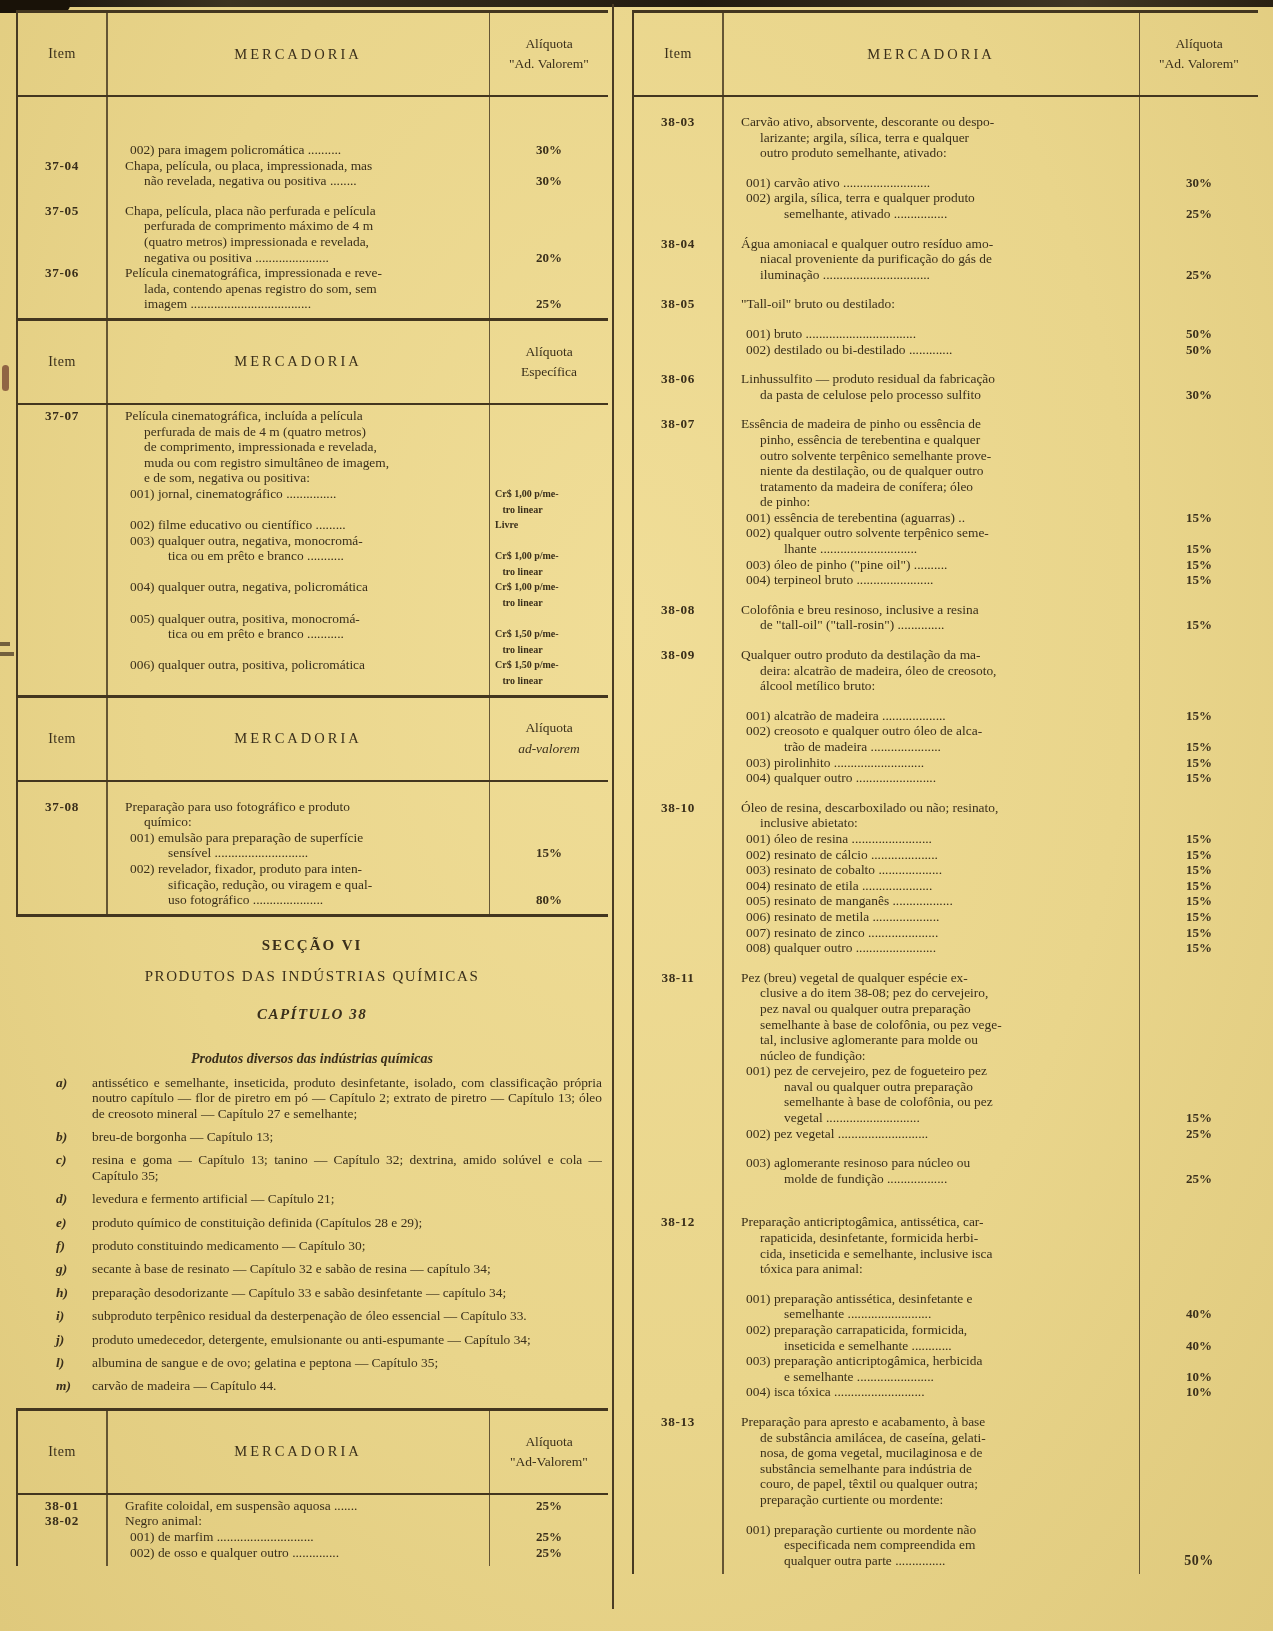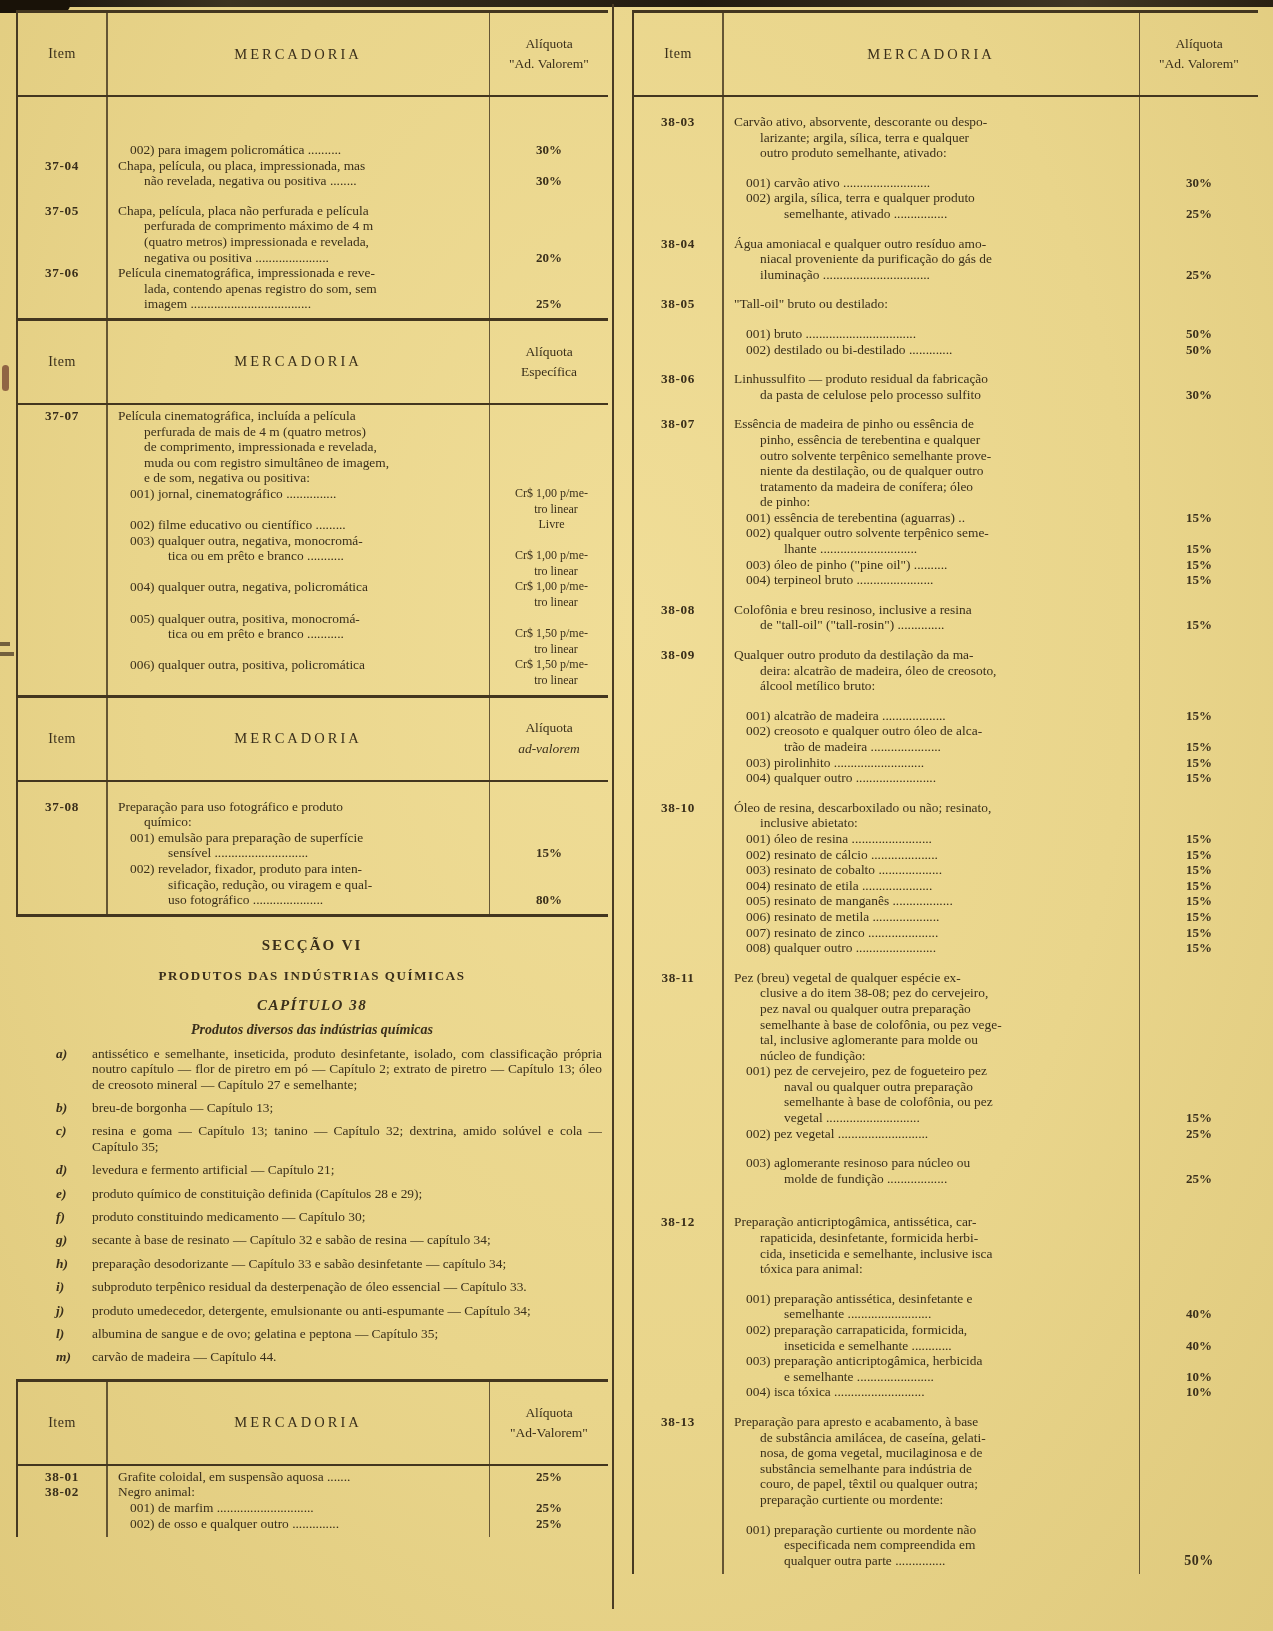--- a/index.html
+++ b/index.html
@@ -25,29 +25,29 @@
   .h-item{align-self:center;text-align:center;font-size:14px;letter-spacing:.5px;}
   .h-merc{align-self:center;text-align:center;font-size:14.5px;letter-spacing:3px;}
   .h-aliq{display:flex;flex-direction:column;justify-content:space-evenly;text-align:center;
           font-size:13.5px;padding:18px 1px;}
   .t3h .l2{font-style:italic;}
   .tbody{position:relative;padding:3px 0 6px 0;}
   .line{display:grid;grid-template-columns:88px 1fr 118px;line-height:15.6px;font-size:13.4px;}
   .sp{height:14px;}
   .c-item{text-align:center;font-weight:bold;font-size:13.2px;letter-spacing:.6px;}
   .c-desc{white-space:nowrap;overflow:hidden;padding-right:3px;}
-  .ind0{padding-left:12px}.ind1{padding-left:38px}.ind2{padding-left:24px}.ind3{padding-left:62px}
+  .ind0{padding-left:19px}.ind1{padding-left:38px}.ind2{padding-left:24px}.ind3{padding-left:62px}
   .c-val{text-align:center;font-weight:bold;font-size:13px;white-space:pre;}
-  .specifica .c-val{text-align:center;padding-left:5px;font-weight:normal;font-size:12px;}
+  .specifica .c-val{text-align:left;padding-left:5px;font-weight:bold;font-size:10px;}
   .c-val.bold{font-size:14px;letter-spacing:.5px;}
 
   .chapter{text-align:center;margin-top:20px;}
   .sec-title{font-size:15px;font-weight:bold;letter-spacing:2px;margin-bottom:14px;}
-  .sec-sub{font-size:13px;font-weight:bold;letter-spacing:1.6px;margin-bottom:13px;}
-  .cap-title{font-size:15px;font-weight:bold;font-style:italic;letter-spacing:1.5px;margin-bottom:8px;text-align:center;}
+  .sec-sub{font-size:15px;font-weight:normal;letter-spacing:1.6px;margin-bottom:21px;}
+  .cap-title{font-size:15px;font-weight:bold;font-style:italic;letter-spacing:1.5px;margin-bottom:28px;text-align:center;}
   .cap-sub{font-size:14px;font-weight:bold;font-style:italic;margin-bottom:4px;}
   .nota-intro{font-size:13.6px;margin:10px 0 4px 0;}
   .nota-intro .nlabel{font-weight:bold;letter-spacing:.5px;}
   .nota-item{display:grid;grid-template-columns:36px 1fr;margin:8px 0 0 40px;
              font-size:13.4px;line-height:15.4px;}
   .nota-label{font-style:italic;font-weight:bold;}
   .nota-text{text-align:justify;padding-right:6px;}
   .mt6{margin-top:6px;}
 </style>
 </head>

